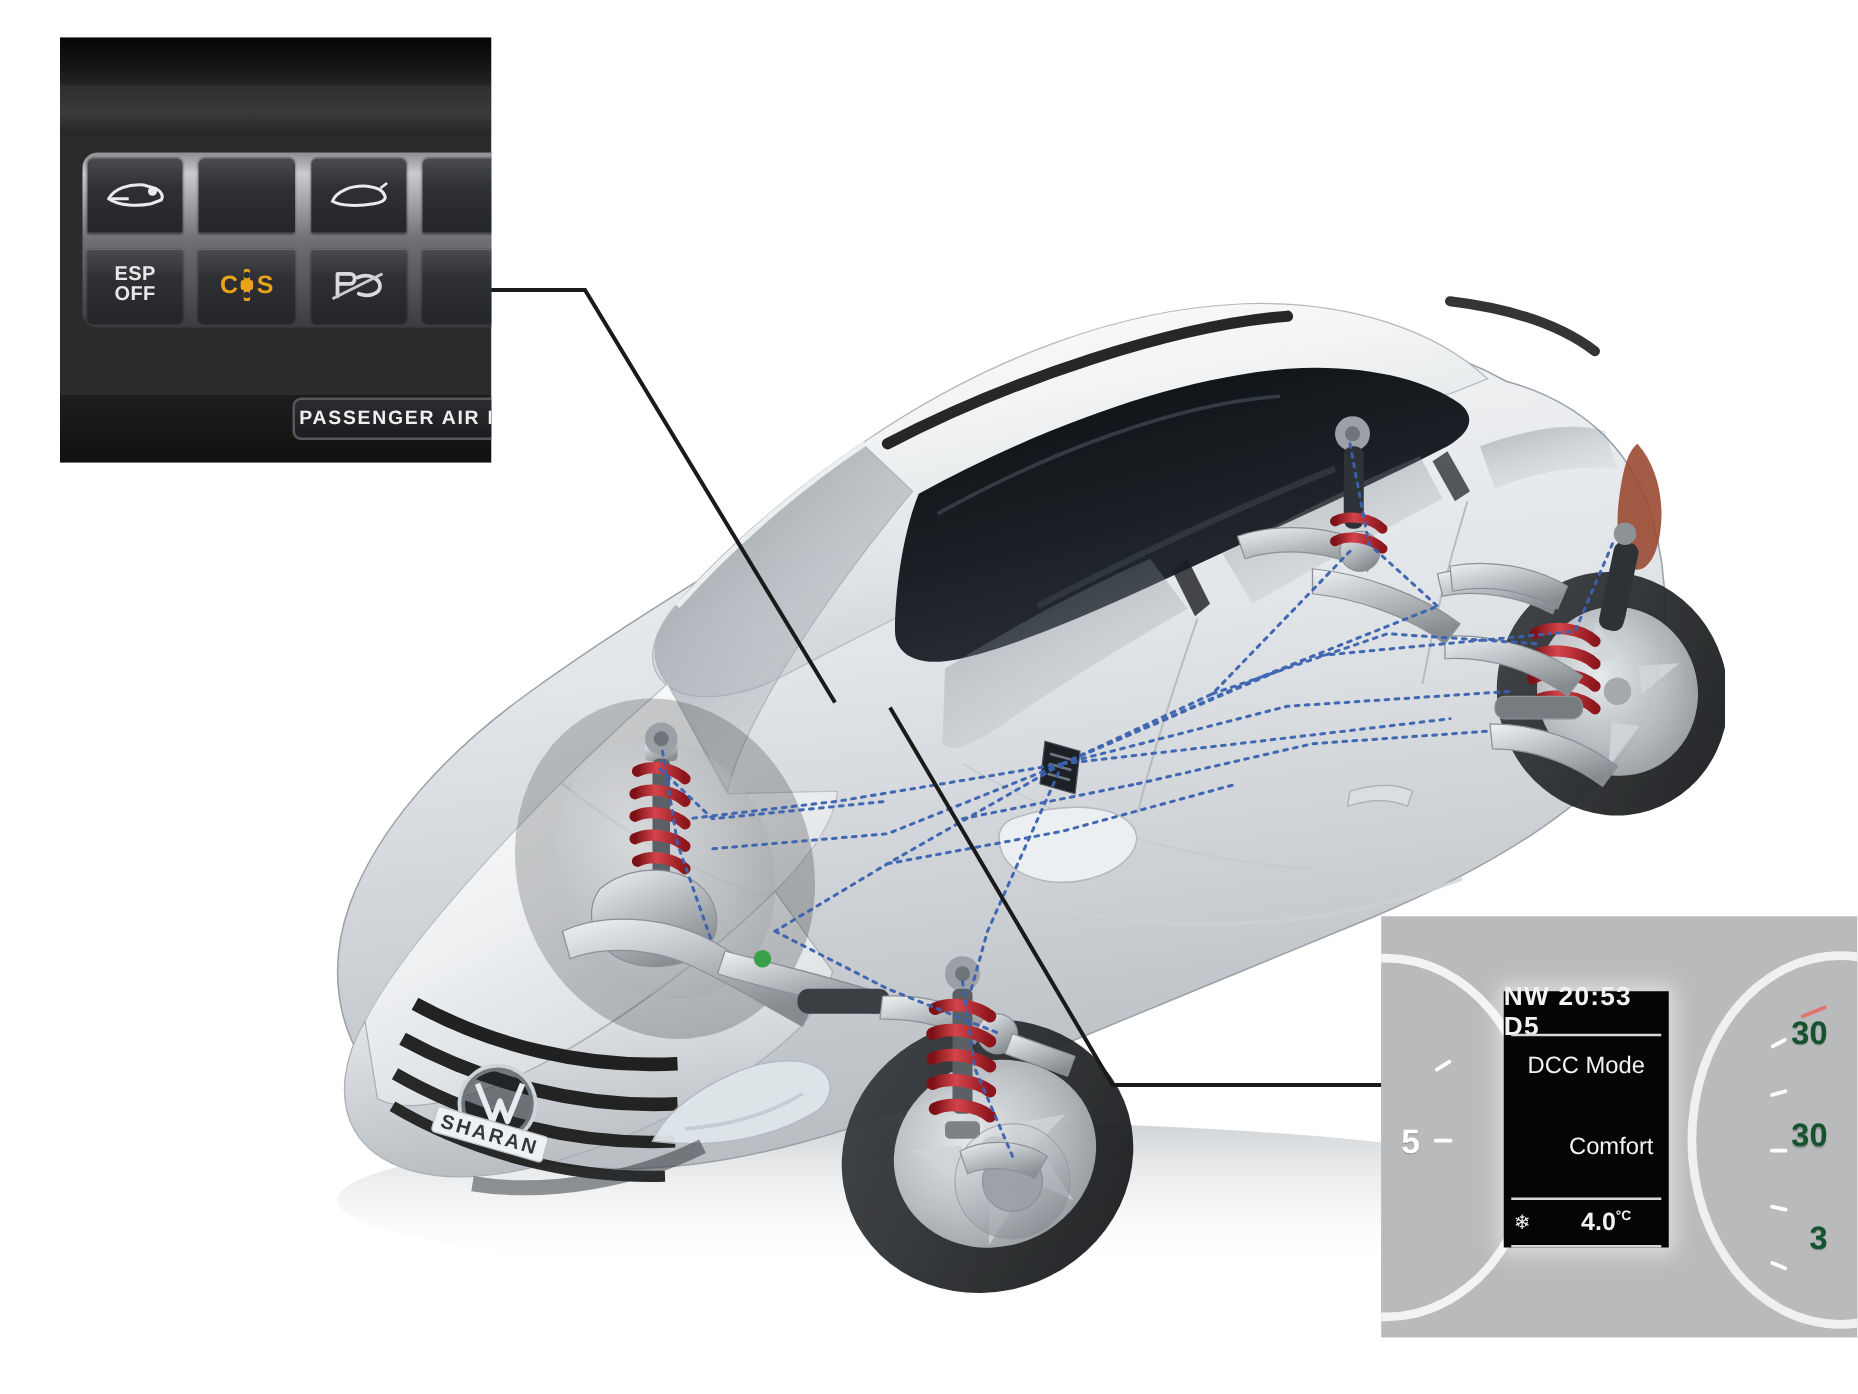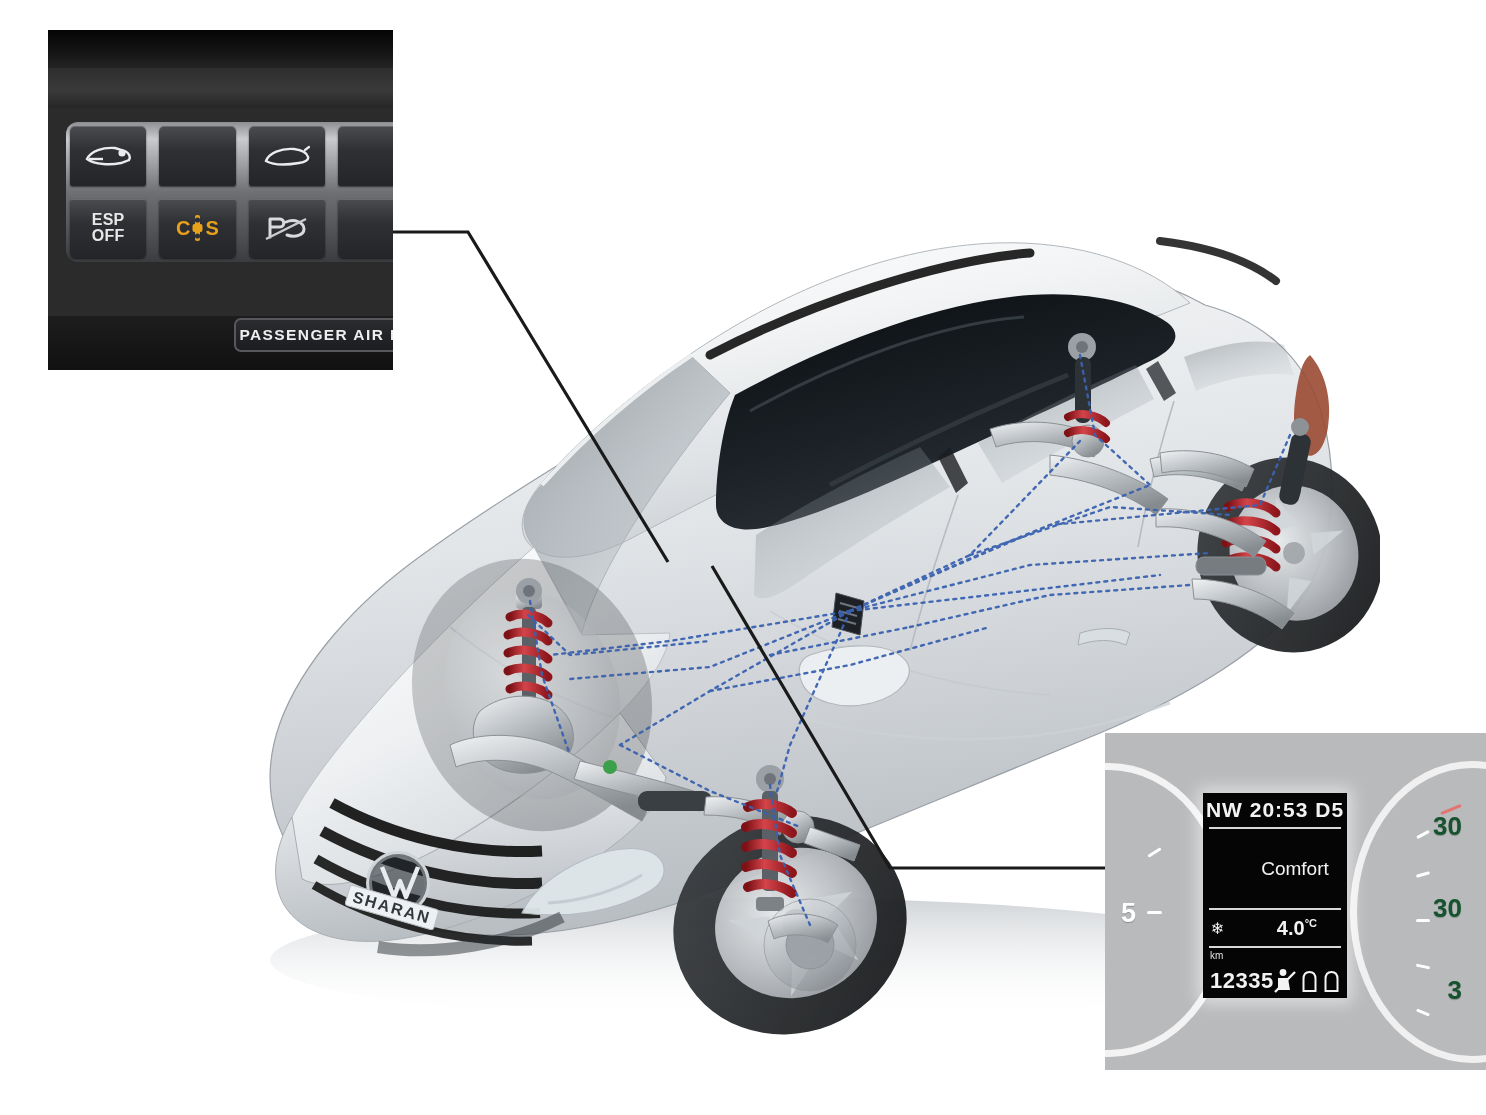--- a/index.html
+++ b/index.html
@@ -55,21 +55,21 @@
       left:16px;top:165px;text-shadow:0 1px 1px rgba(0,0,0,.25);}
   .tick-dash-l{position:absolute;left:42px;width:15px;height:3px;background:#fff;
       border-radius:2px;}
   .tick-r{position:absolute;right:24px;color:#14532d;font-size:26px;font-weight:700;
       text-shadow:0 1px 1px rgba(0,0,0,.25);}
   .tick-dash-r{position:absolute;right:56px;width:14px;height:3px;background:#fff;
       border-radius:2px;}
   .rneedle{position:absolute;right:24px;top:75px;width:22px;height:3px;
       background:#e2736e;transform:rotate(-22deg);border-radius:2px;}
 
-  .mfd{position:absolute;left:98px;top:60px;width:144px;height:205px;
+  .mfd{position:absolute;left:98px;top:60px;width:132px;height:205px;
       background:#050505;box-shadow:0 0 16px 5px rgba(255,255,255,.55);
       display:flex;flex-direction:column;color:#f2f2f2;}
   .mfd-top{height:34px;display:flex;align-items:center;justify-content:center;
       font-size:21px;letter-spacing:1px;font-weight:700;}
   .mfd-rule{height:2px;background:#d8d8d8;margin:0 6px;}
   .mfd-title{height:48px;display:flex;align-items:center;justify-content:center;
       font-size:19px;}
   .mfd-mode{flex:1;display:flex;align-items:center;justify-content:center;
       font-size:19px;margin-left:40px;}
   .mfd-temp{height:36px;display:flex;align-items:center;padding:0 8px;
@@ -464,42 +464,24 @@
     <div class="tick-dash-r" style="top:186px;"></div>
     <div class="tick-dash-r" style="top:232px;transform:rotate(12deg);"></div>
     <div class="tick-dash-r" style="top:278px;transform:rotate(22deg);"></div>
     <div class="tick-r" style="top:78px;">30</div>
     <div class="tick-r" style="top:160px;">30</div>
     <div class="tick-r" style="top:242px;">3</div>
 
     <div class="mfd">
       <div class="mfd-top">NW 20:53 D5</div>
       <div class="mfd-rule"></div>
+      <div class="mfd-title">DCC Mode</div>
       <div class="mfd-mode">Comfort</div>
       <div class="mfd-rule"></div>
       <div class="mfd-temp">
         <span class="snow">❄</span>
         <span class="tempval"><span>4.0</span><sup>°C</sup></span>
       </div>
       <div class="mfd-rule"></div>
-      <div class="mfd-bot">
-        <span class="km-lbl">km</span>
-        <span class="odo">12335</span>
-        <span class="belticons">
-          <svg width="22" height="26" viewBox="0 0 22 26">
-            <circle cx="9" cy="4.5" r="3.4" fill="#f2f2f2"></circle>
-            <path d="M4 10 L14 10 L16 22 L4 22 Z" fill="#f2f2f2"></path>
-            <path d="M1 24 L21 4" stroke="#f2f2f2" stroke-width="2.4"></path>
-          </svg>
-          <svg width="17" height="24" viewBox="0 0 17 24">
-            <path d="M8.5 2 C12.5 2 14.5 5 14.5 9 L14.5 21 L2.5 21 L2.5 9
-                     C2.5 5 4.5 2 8.5 2 Z" fill="none" stroke="#f2f2f2" stroke-width="2"></path>
-          </svg>
-          <svg width="17" height="24" viewBox="0 0 17 24">
-            <path d="M8.5 2 C12.5 2 14.5 5 14.5 9 L14.5 21 L2.5 21 L2.5 9
-                     C2.5 5 4.5 2 8.5 2 Z" fill="none" stroke="#f2f2f2" stroke-width="2"></path>
-          </svg>
-        </span>
-      </div>
     </div>
   </div>
 
 </div>
 
 </body></html>

